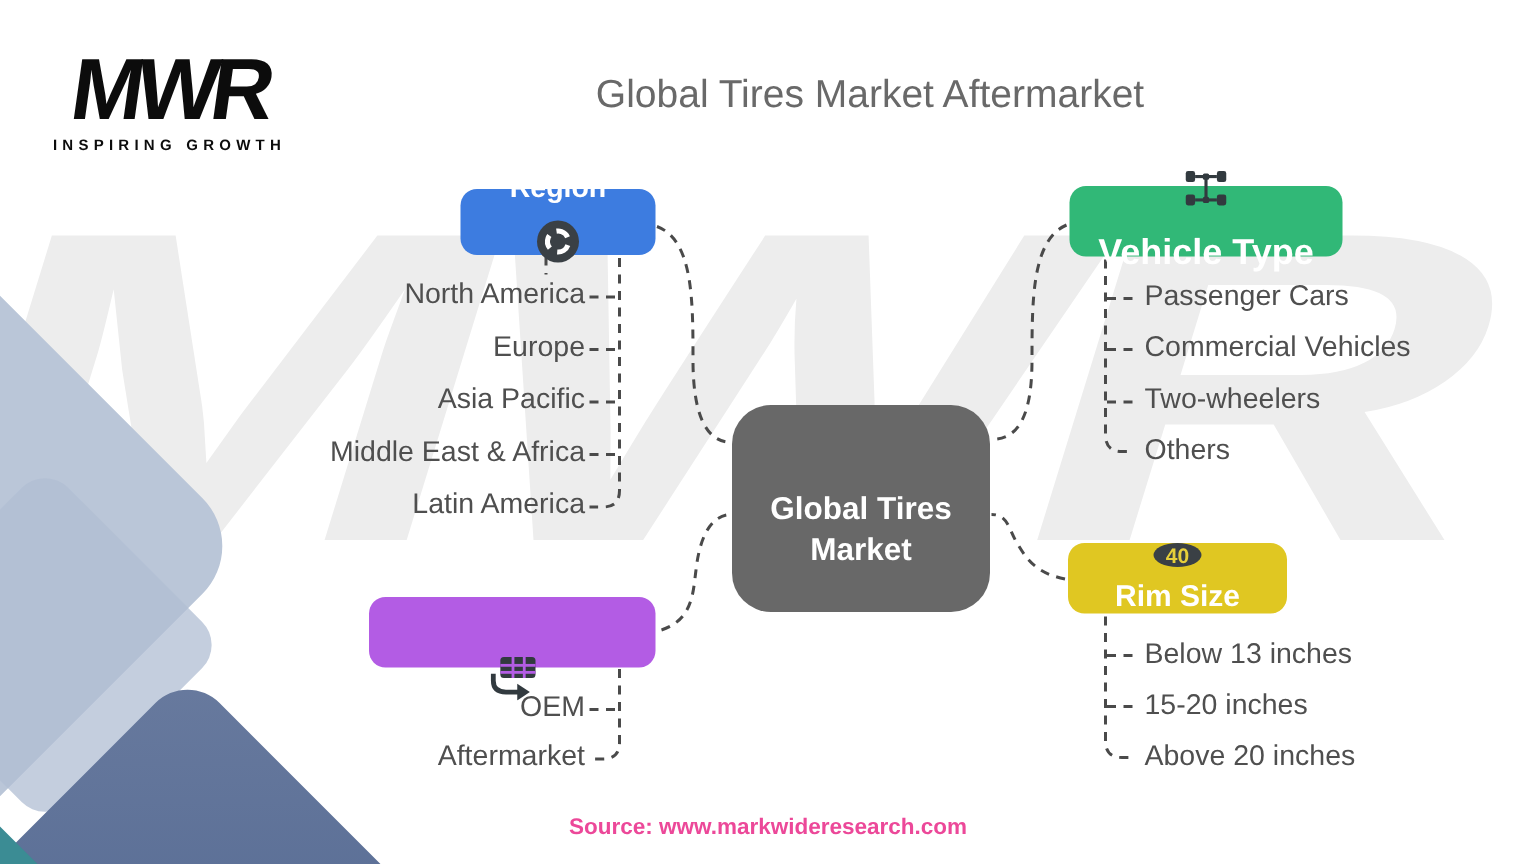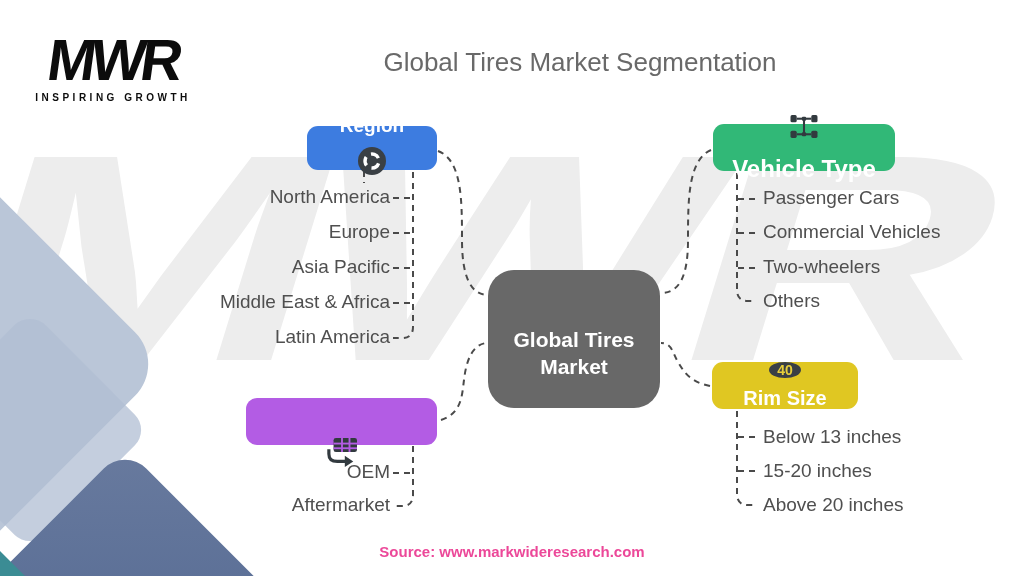--- a/index.html
+++ b/index.html
@@ -77,21 +77,21 @@
     <path d="M710 386 C690 382 684 372 678 362 C672 352 672 343 661 343"></path>
     <path d="M737 411 L737 494 Q737 505 748 505 L756 505"></path>
     <path d="M738 437 L756 437 M738 471 L756 471"></path>
   </svg>
 
   <div class="logo">
     <div class="logo-acronym">MWR</div>
     <div class="logo-tagline">INSPIRING GROWTH</div>
   </div>
 
-  <div class="page-title">Global Tires Market Segmentation</div>
+  <div class="page-title">Global Tires Market Aftermarket</div>
 
   <div class="badge badge-region">
     <span>Region</span>
     <span>
       <svg width="30" height="30" viewBox="0 0 30 30">
         <circle cx="15" cy="15" r="14" fill="#3a4045"></circle>
         <circle cx="15" cy="15" r="7" fill="none" stroke="#ffffff" stroke-width="3.4" stroke-dasharray="9 5.66" transform="rotate(20 15 15)"></circle>
       </svg>
     </span>
   </div>

